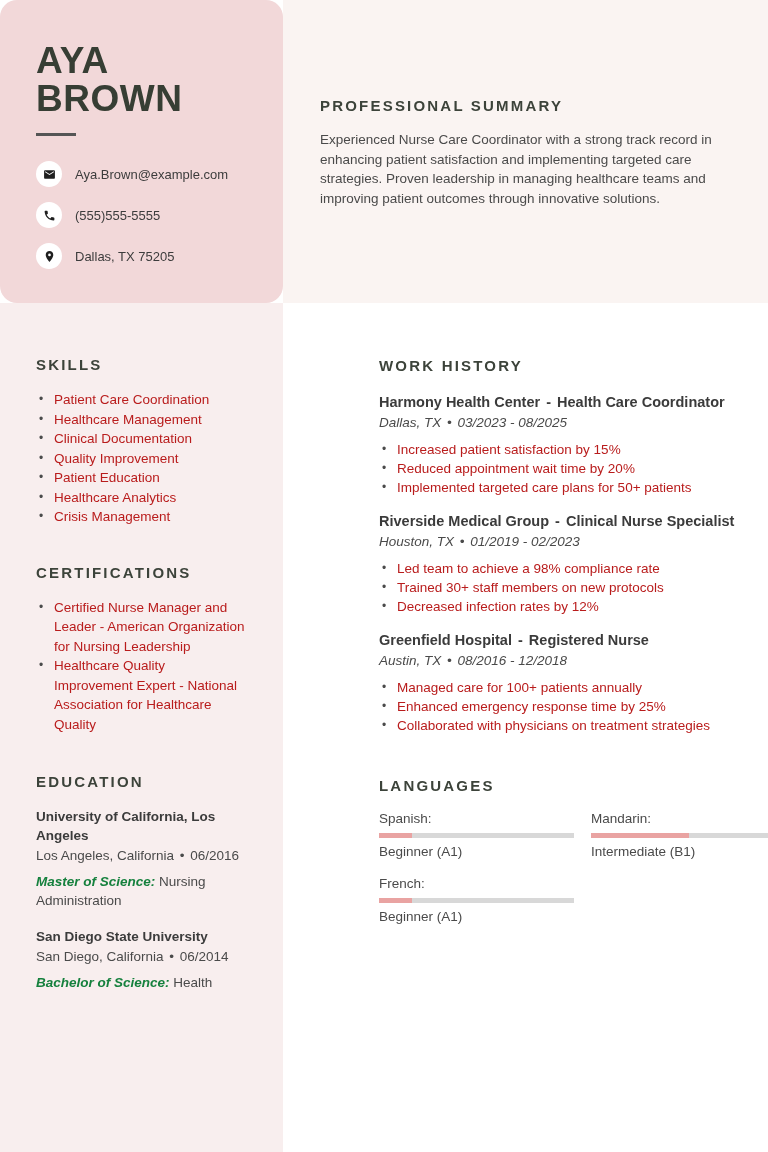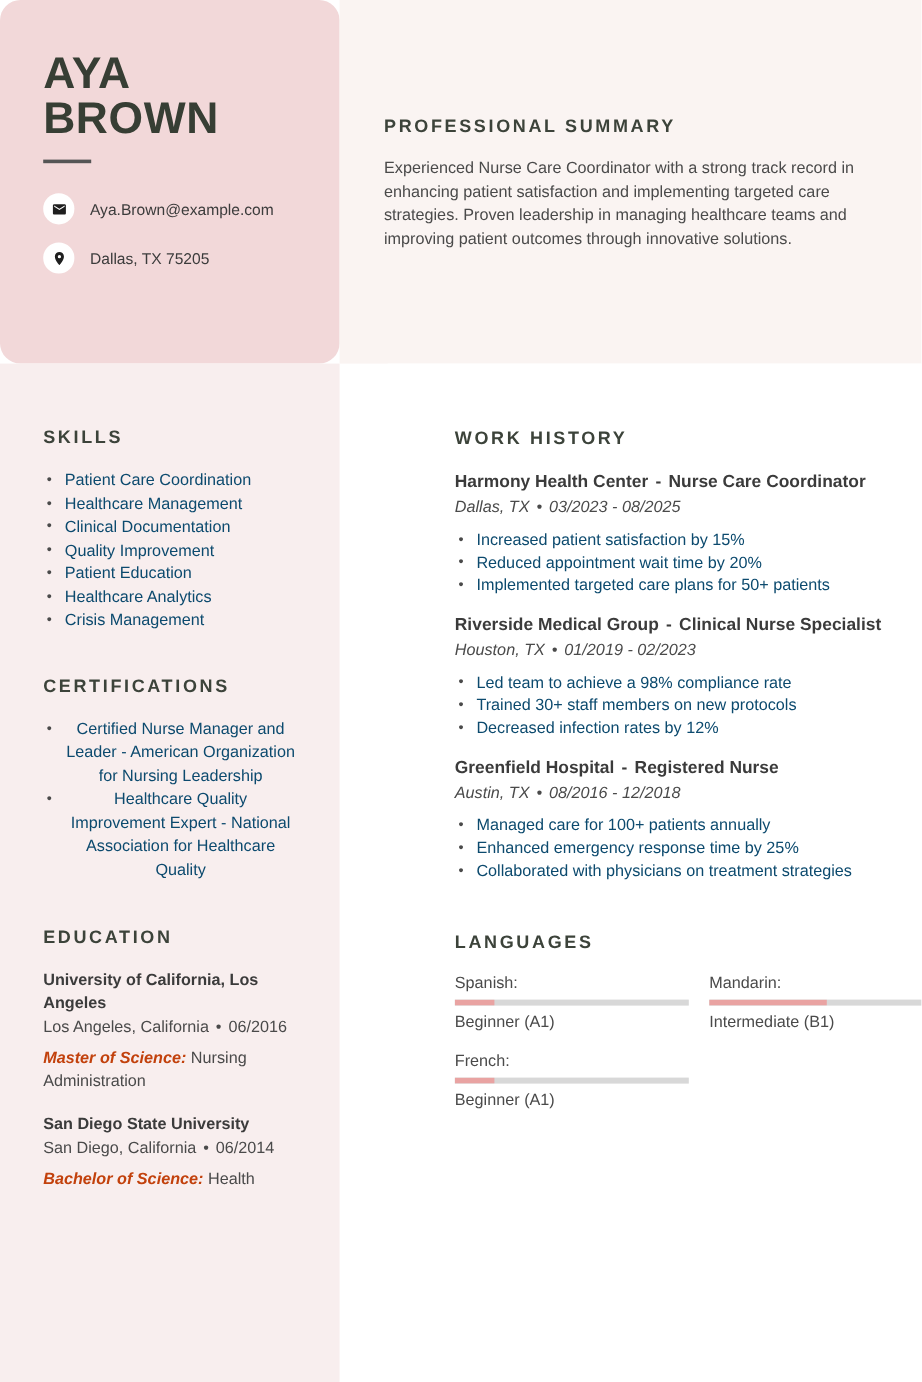--- a/index.html
+++ b/index.html
@@ -82,46 +82,46 @@
     letter-spacing: 2.2px;
     color: #3c433a;
   }
 
   .blist { list-style: none; }
   .blist li {
     position: relative;
     padding-left: 18px;
     font-size: 13.5px;
     line-height: 19.5px;
-    color: #0c4a6e;
+    color: #b91c1c;
   }
   .blist li::before {
     content: "\2022";
     position: absolute;
     left: 3px;
     top: 0;
     color: #4a4a4a;
     font-size: 12px;
   }
   .skills-list { margin-top: 17px; }
   .cert-section { margin-top: 37px; }
   .cert-list { margin-top: 17px; }
-  .cert-list li { margin-bottom: 0; text-align: center; }
+  .cert-list li { margin-bottom: 0; }
 
   .edu-section { margin-top: 39px; }
   .edu-entry { margin-top: 17px; }
   .edu-school {
     font-size: 13.5px;
     font-weight: bold;
     line-height: 19px;
     color: #3b3b3b;
   }
   .edu-meta { font-size: 13.5px; line-height: 19px; color: #4a4a4a; margin-top: 1px; }
   .edu-degree { font-size: 13.5px; line-height: 19px; margin-top: 7px; }
-  .edu-degree .deg { font-weight: bold; font-style: italic; color: #c2410c; }
+  .edu-degree .deg { font-weight: bold; font-style: italic; color: #15803d; }
   .sep { margin: 0 2px; }
 
   
   .main { flex: 1; display: flex; flex-direction: column; }
   .main-top {
     height: 303px;
     background: #faf4f2;
     padding: 97px 38px 0 37px;
   }
   .summary-text {
@@ -193,20 +193,28 @@
           <span class="cicon">
             <svg viewBox="0 0 24 24">
                 <path d="M20 4H4c-1.1 0-2 .9-2 2v12c0 1.1.9 2 2 2h16c1.1 0 2-.9 2-2V6c0-1.1-.9-2-2-2zm0 4-8 5-8-5V6l8 5 8-5v2z"></path>
               </svg>
           </span>
           <span class="ctext">Aya.Brown@example.com</span>
         </li>
         <li class="contact">
           <span class="cicon">
             <svg viewBox="0 0 24 24">
+                <path d="M6.62 10.79c1.44 2.83 3.76 5.14 6.59 6.59l2.2-2.2c.27-.27.67-.36 1.02-.24 1.12.37 2.33.57 3.57.57.55 0 1 .45 1 1V20c0 .55-.45 1-1 1-9.39 0-17-7.61-17-17 0-.55.45-1 1-1h3.5c.55 0 1 .45 1 1 0 1.25.2 2.45.57 3.57.11.35.03.74-.25 1.02l-2.2 2.2z"></path>
+              </svg>
+          </span>
+          <span class="ctext">(555)555-5555</span>
+        </li>
+        <li class="contact">
+          <span class="cicon">
+            <svg viewBox="0 0 24 24">
                 <path d="M12 2C8.13 2 5 5.13 5 9c0 5.25 7 13 7 13s7-7.75 7-13c0-3.87-3.13-7-7-7zm0 9.5A2.5 2.5 0 1 1 12 6.5a2.5 2.5 0 0 1 0 5z"></path>
               </svg>
           </span>
           <span class="ctext">Dallas, TX 75205</span>
         </li>
       </ul>
     </header>
 
     <div class="sidebar-body">
 
@@ -267,21 +275,21 @@
 
     <div class="main-body">
 
       <section>
         <h2 class="sec">WORK HISTORY</h2>
 
         <div class="jobs">
 
           <article class="job">
             <div class="job-title">
-              <span>Harmony Health Center</span><span class="sep"> - </span><span>Nurse Care Coordinator</span>
+              <span>Harmony Health Center</span><span class="sep"> - </span><span>Health Care Coordinator</span>
             </div>
             <div class="job-meta">
               <span>Dallas, TX</span><span class="sep"> • </span><span>03/2023 - 08/2025</span>
             </div>
             <ul class="blist">
               <li>Increased patient satisfaction by 15%</li>
               <li>Reduced appointment wait time by 20%</li>
               <li>Implemented targeted care plans for 50+ patients</li>
             </ul>
           </article>

